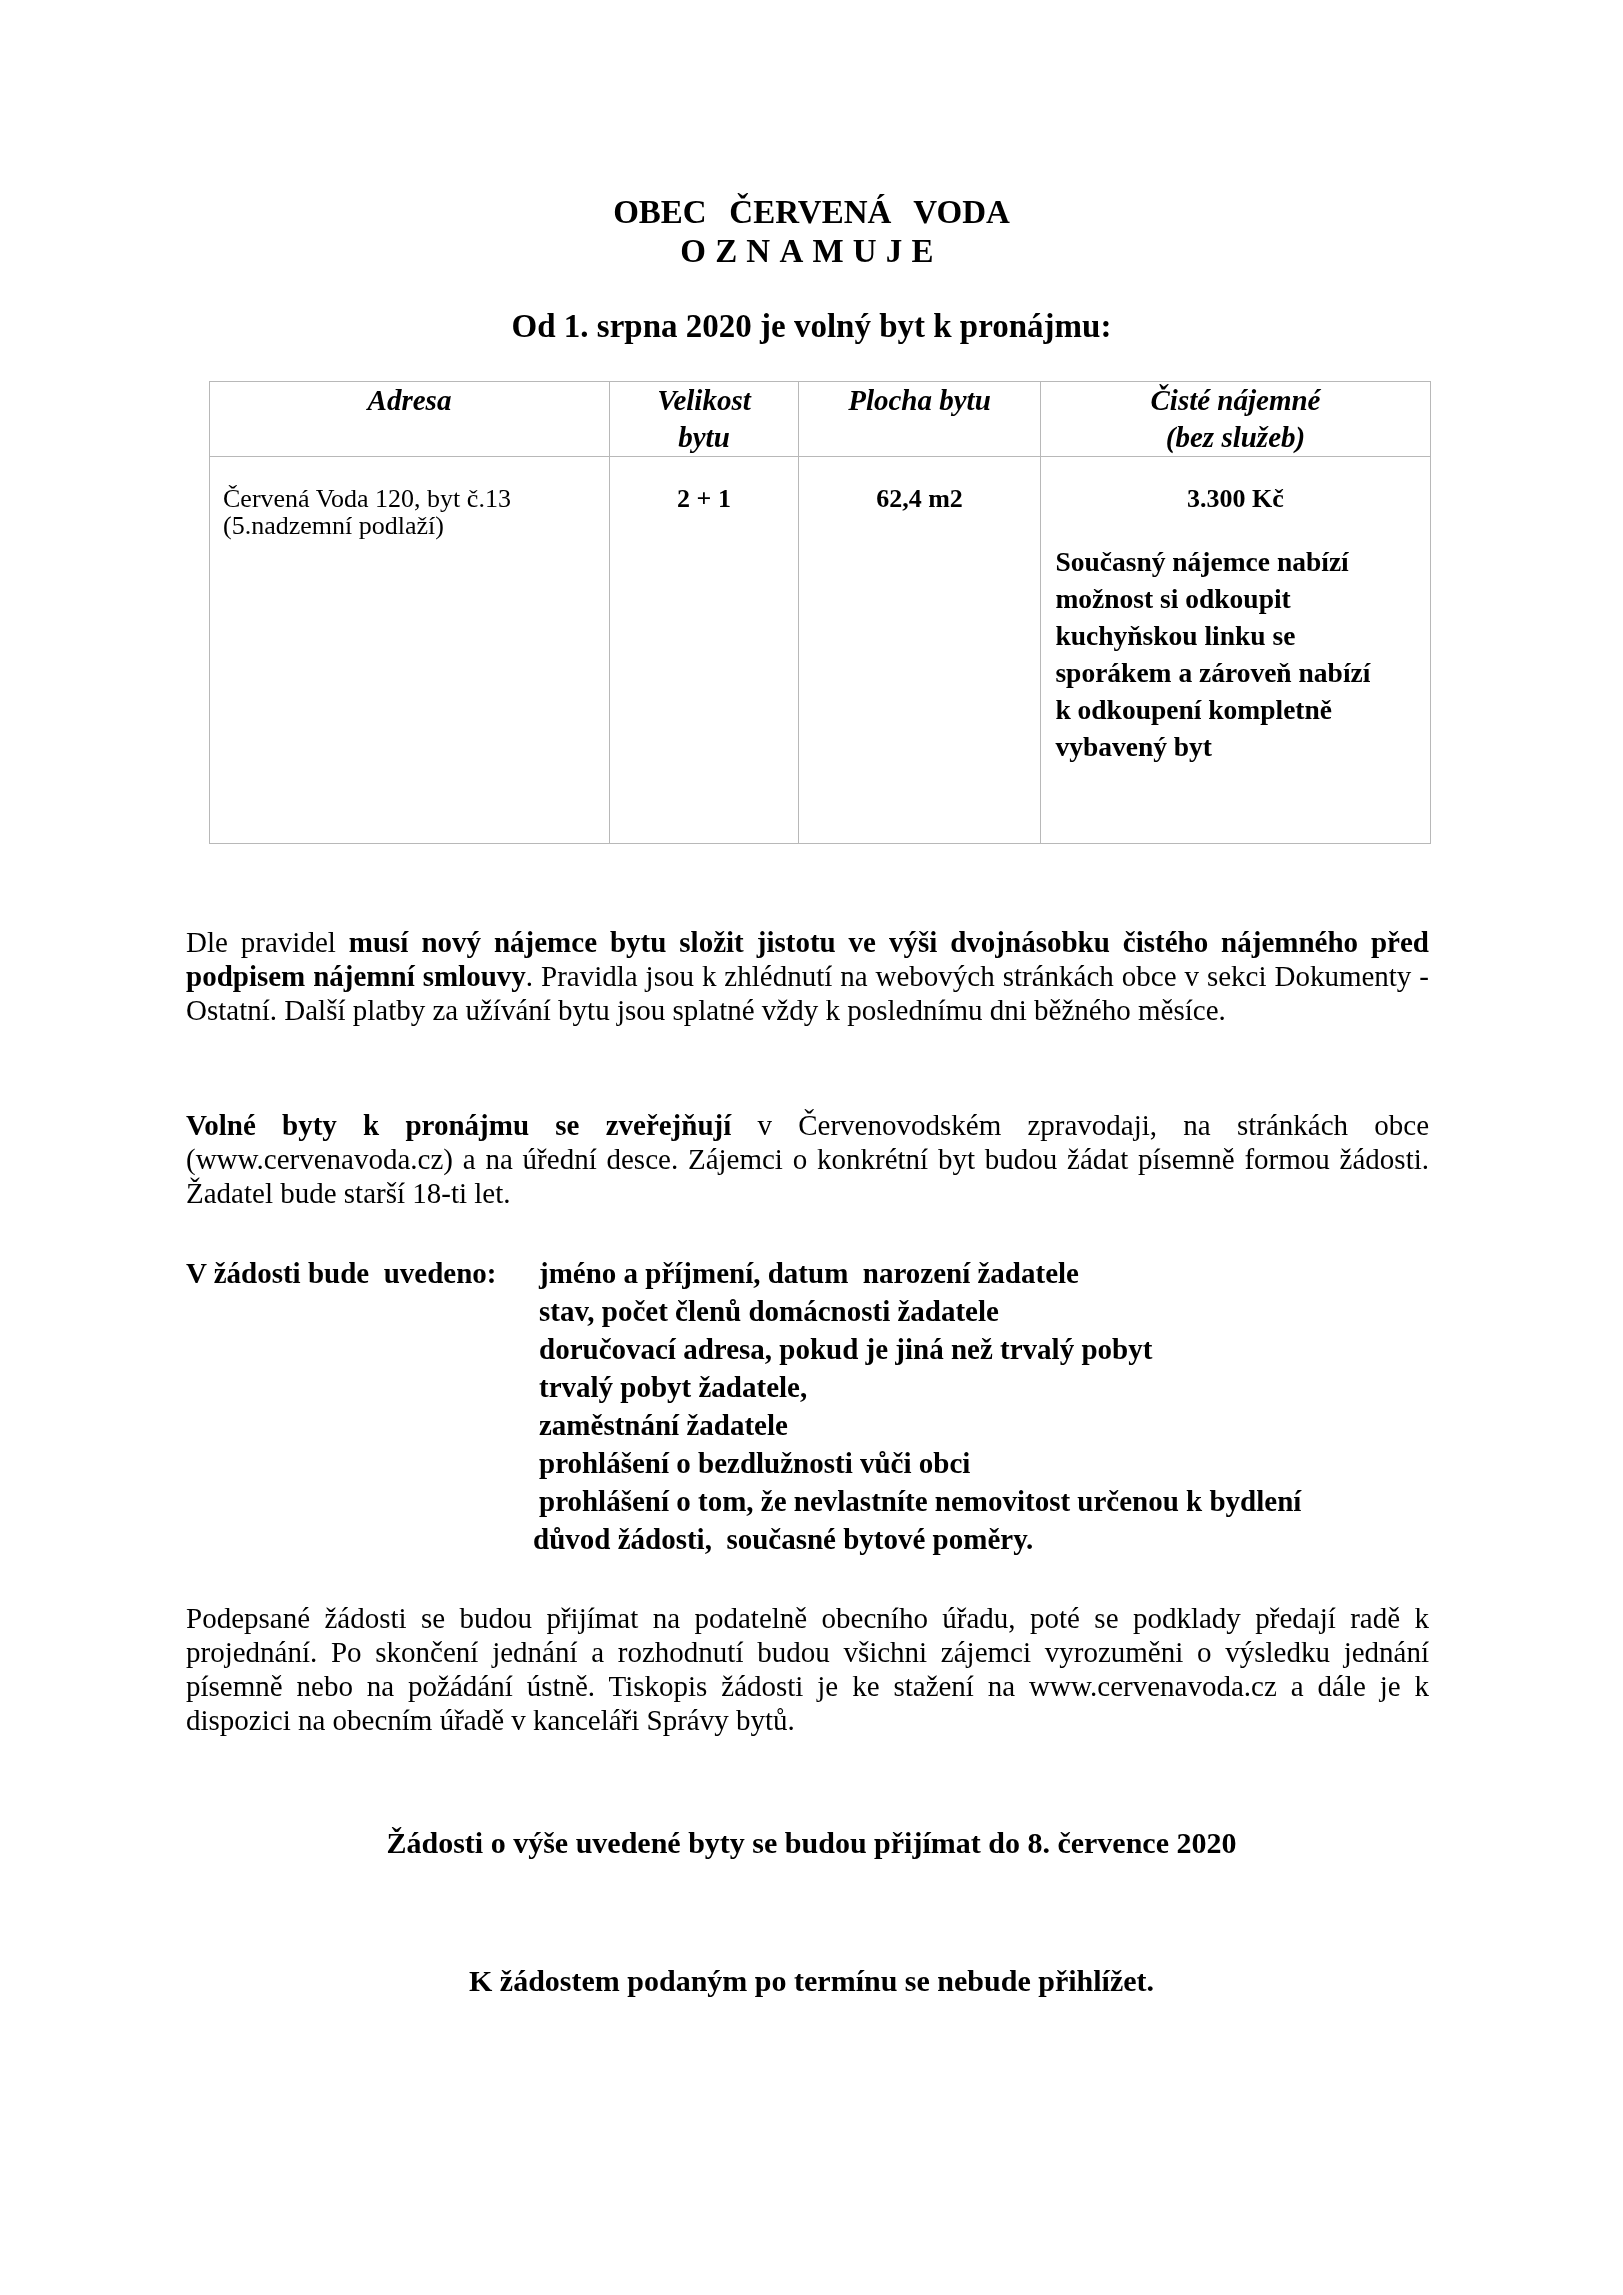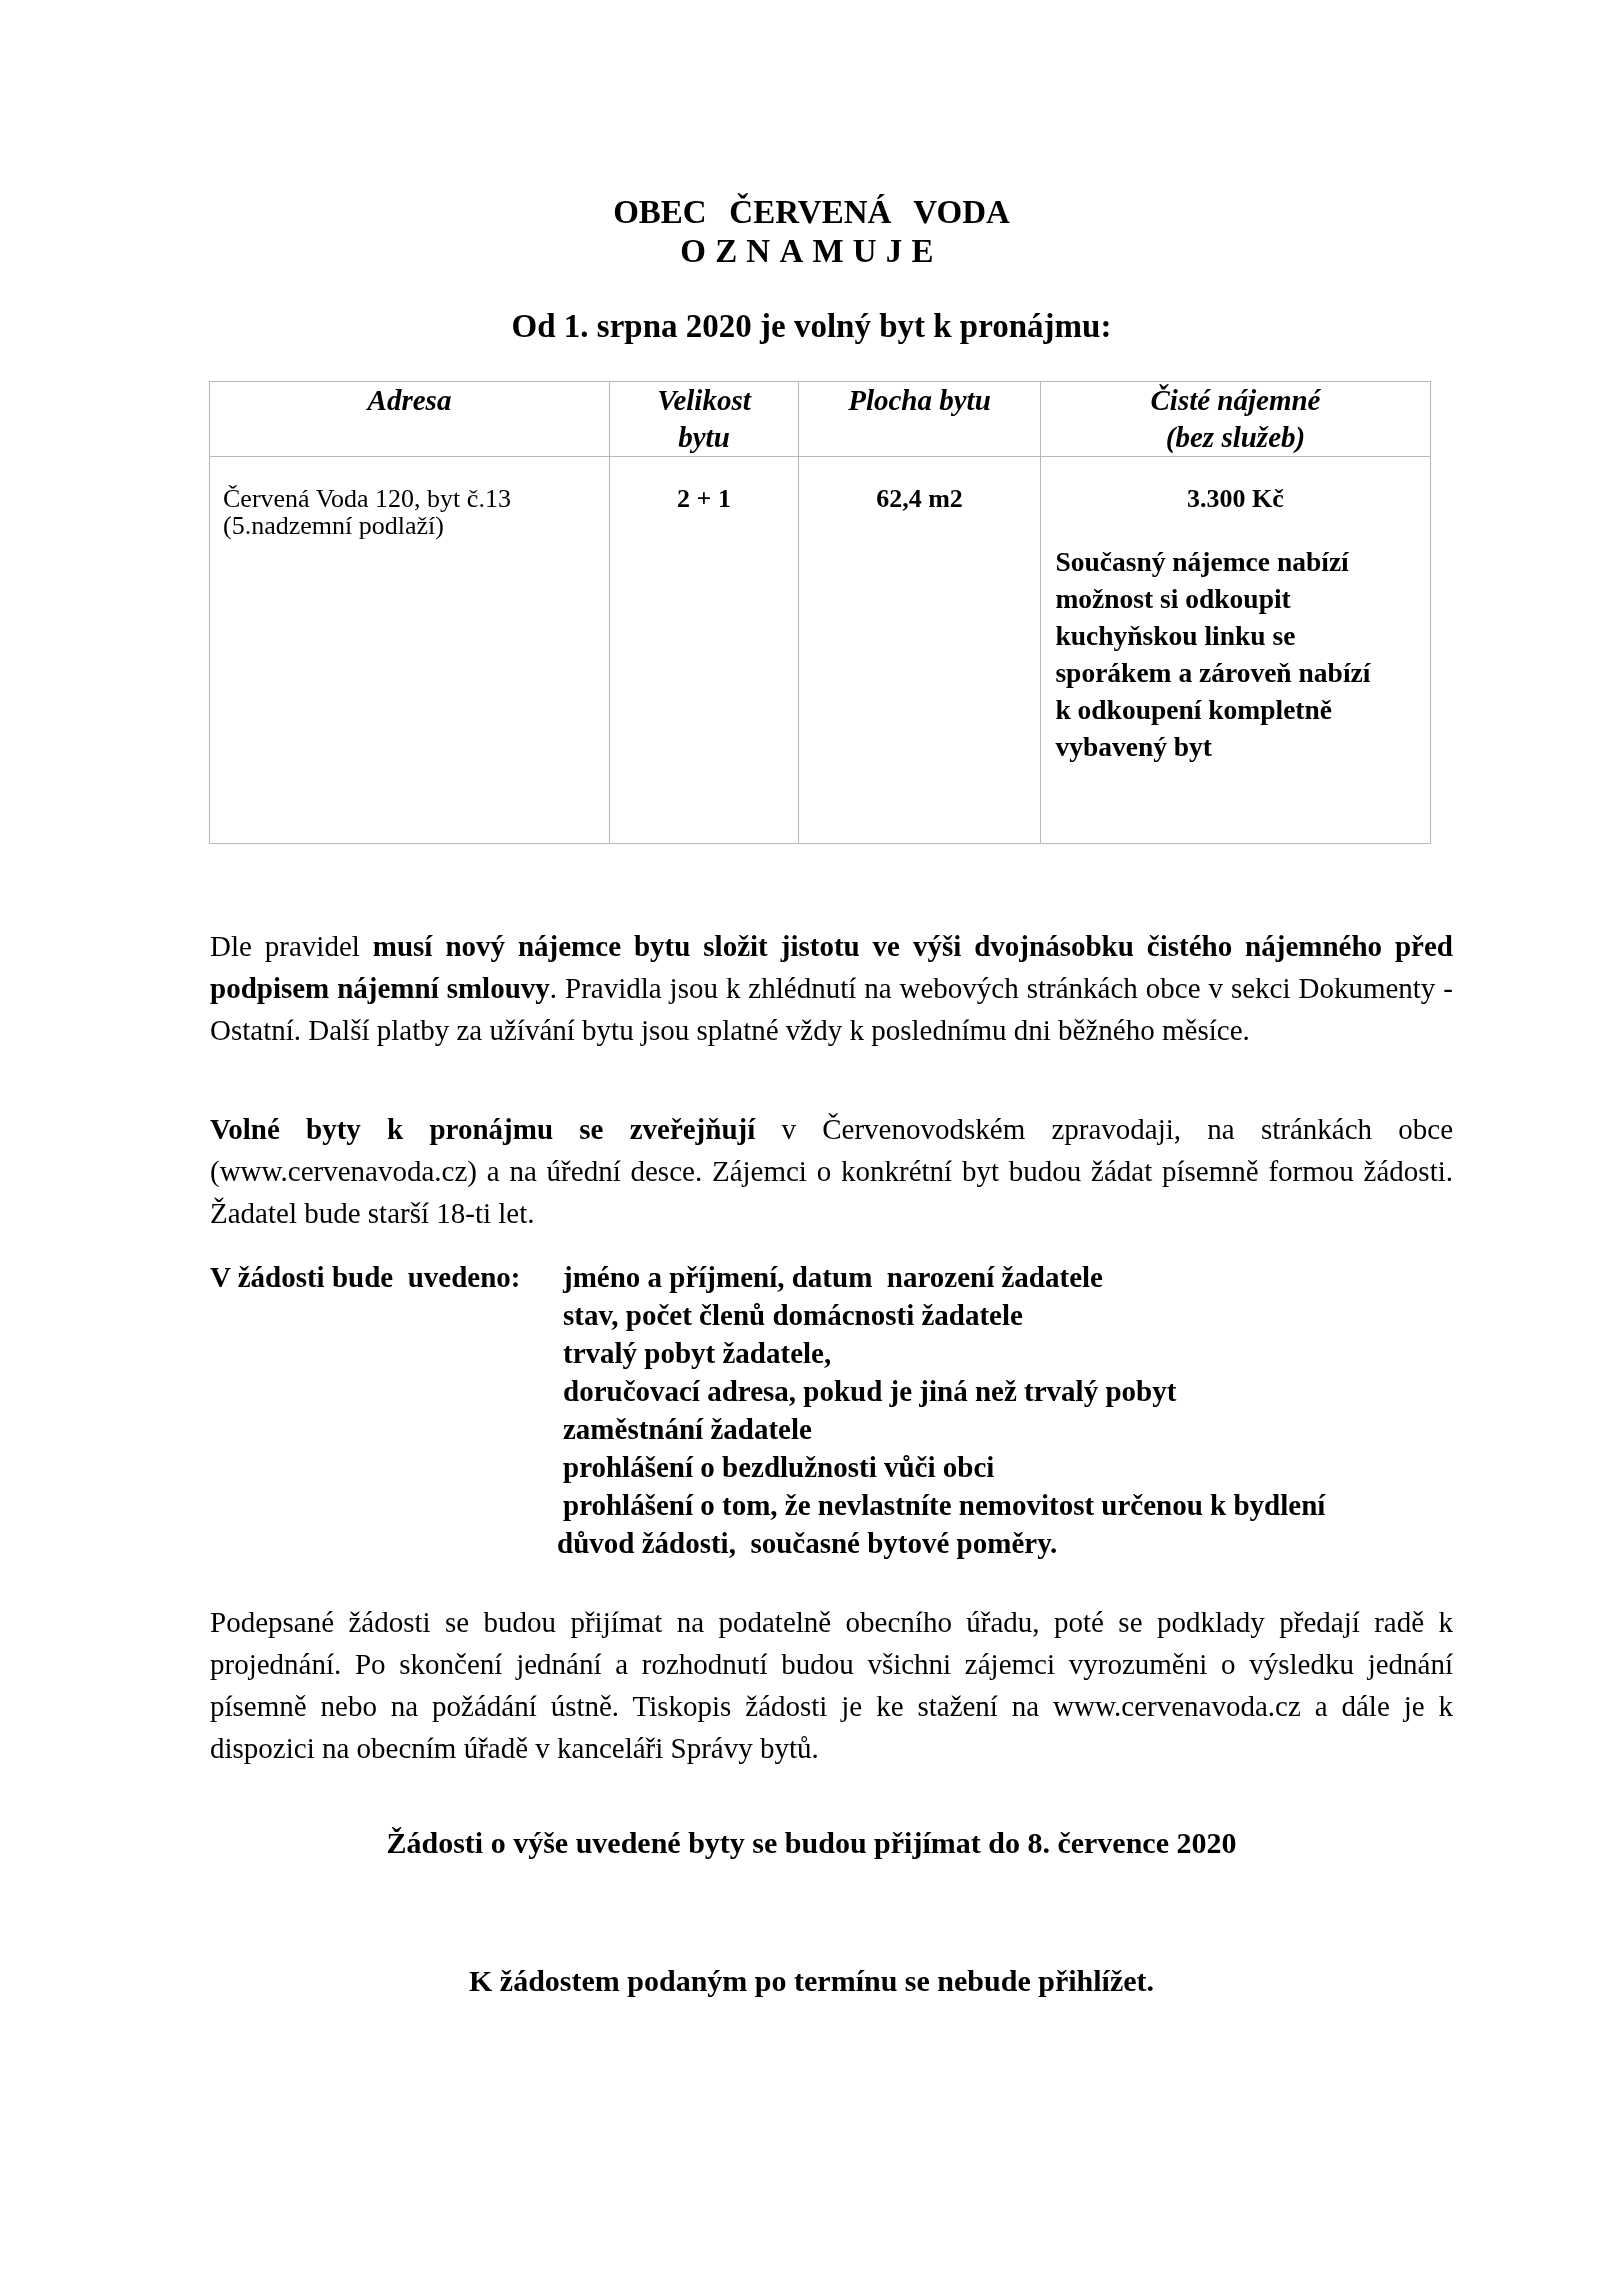--- a/index.html
+++ b/index.html
@@ -14,21 +14,21 @@
   table.flat td, table.flat th { border: 1.3px solid #b8b8b8; vertical-align: top; padding: 0; }
   table.flat th { font-style: italic; font-weight: bold; font-size: 29px; line-height: 37px; height: 73px; text-align: center; }
   table.flat td { font-size: 26px; line-height: 27.5px; height: 386px; }
   .c1 { width: 399px; } .c2 { width: 188px; } .c3 { width: 241px; } .c4 { width: 389px; }
   .cellpad { padding-top: 27.5px; }
   .addr { padding-left: 13px; text-align: left; }
   .ctr { text-align: center; font-weight: bold; }
   .rent { font-weight: bold; text-align: center; }
   .offer { font-weight: bold; font-size: 27.5px; line-height: 37px; text-align: left; padding-left: 14.4px; margin-top: 31px; }
 
-  .para { position: absolute; left: 210px; width: 1243px; font-size: 29px; line-height: 42px; text-align: justify; }
+  .para { position: absolute; left: 186px; width: 1243px; font-size: 29px; line-height: 34px; text-align: justify; }
   .para b { font-weight: bold; }
   #p1 { top: 925px; }
   #p2 { top: 1108px; }
   #p3 { top: 1256px; font-weight: bold; }
   #p3 .row { height: 38px; white-space: pre; }
   #p3 .lead { position: absolute; left: 0; }
   #p3 .item { position: absolute; left: 353px; }
   #p3 .item.last { left: 347px; }
   #p4 { top: 1601px; }
   #deadline { top: 1826px; font-size: 30px; }
@@ -77,22 +77,22 @@
 </tbody>
   </table>
 
 <div class="para" id="p1"><span>Dle pravidel </span><b>musí nový nájemce bytu složit jistotu ve výši dvojnásobku čistého nájemného před podpisem nájemní smlouvy</b><span>. Pravidla jsou k zhlédnutí na webových stránkách obce v sekci Dokumenty - Ostatní. Další platby za užívání bytu jsou splatné vždy k poslednímu dni běžného měsíce.</span></div>
 
 <div class="para" id="p2"><b>Volné byty k pronájmu se zveřejňují</b><span> v Červenovodském zpravodaji, na stránkách obce (www.cervenavoda.cz) a na úřední desce. Zájemci o konkrétní byt budou žádat písemně formou žádosti. Žadatel bude starší 18-ti let.</span></div>
 
 <div class="para" id="p3">
   <div class="row" style="position:relative"><span class="lead">V žádosti bude  uvedeno: </span><span class="item">jméno a příjmení, datum  narození žadatele</span></div>
   <div class="row" style="position:relative"><span class="item">stav, počet členů domácnosti žadatele</span></div>
+  <div class="row" style="position:relative"><span class="item">doručovací adresa, pokud je jiná než trvalý pobyt</span></div>
   <div class="row" style="position:relative"><span class="item">trvalý pobyt žadatele,</span></div>
-  <div class="row" style="position:relative"><span class="item">doručovací adresa, pokud je jiná než trvalý pobyt</span></div>
   <div class="row" style="position:relative"><span class="item">zaměstnání žadatele</span></div>
   <div class="row" style="position:relative"><span class="item">prohlášení o bezdlužnosti vůči obci</span></div>
   <div class="row" style="position:relative"><span class="item">prohlášení o tom, že nevlastníte nemovitost určenou k bydlení</span></div>
   <div class="row" style="position:relative"><span class="item last">důvod žádosti,  současné bytové poměry.</span></div>
 </div>
 
 <div class="para" id="p4">Podepsané žádosti se budou přijímat na  podatelně obecního úřadu, poté  se podklady předají radě k projednání. Po skončení jednání  a rozhodnutí budou všichni zájemci  vyrozuměni o výsledku jednání písemně nebo na požádání ústně. Tiskopis žádosti je ke stažení na www.cervenavoda.cz  a  dále je k dispozici na obecním úřadě v kanceláři Správy bytů.</div>
 
 <div class="center" id="deadline">Žádosti o výše uvedené byty se budou přijímat do 8. července 2020</div>
 <div class="center" id="note">K žádostem podaným po termínu se nebude přihlížet.</div>

